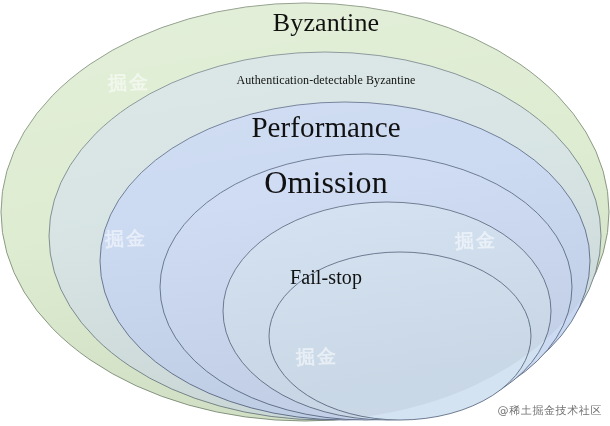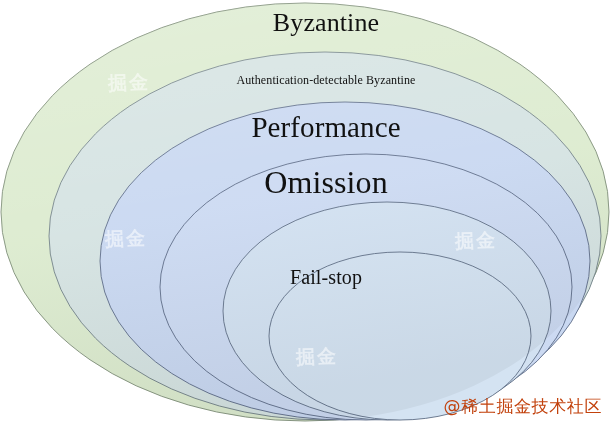--- a/index.html
+++ b/index.html
@@ -64,22 +64,22 @@
   }
   #label-failstop {
     left: 0; top: 266px; width: 610px;
     font-size: 20px;
   }
 
   #watermark {
     position: absolute;
     right: 8px;
     bottom: 8px;
-    font-size: 17px;
-    color: #c2410c;
+    font-size: 11px;
+    color: #737373;
     letter-spacing: 0.6px;
     font-family: "DejaVu Sans", sans-serif;
     pointer-events: none;
   }
 
   .ghost-mark {
     position: absolute;
     color: rgba(255,255,255,0.55);
     font-size: 19px;
     font-weight: bold;

